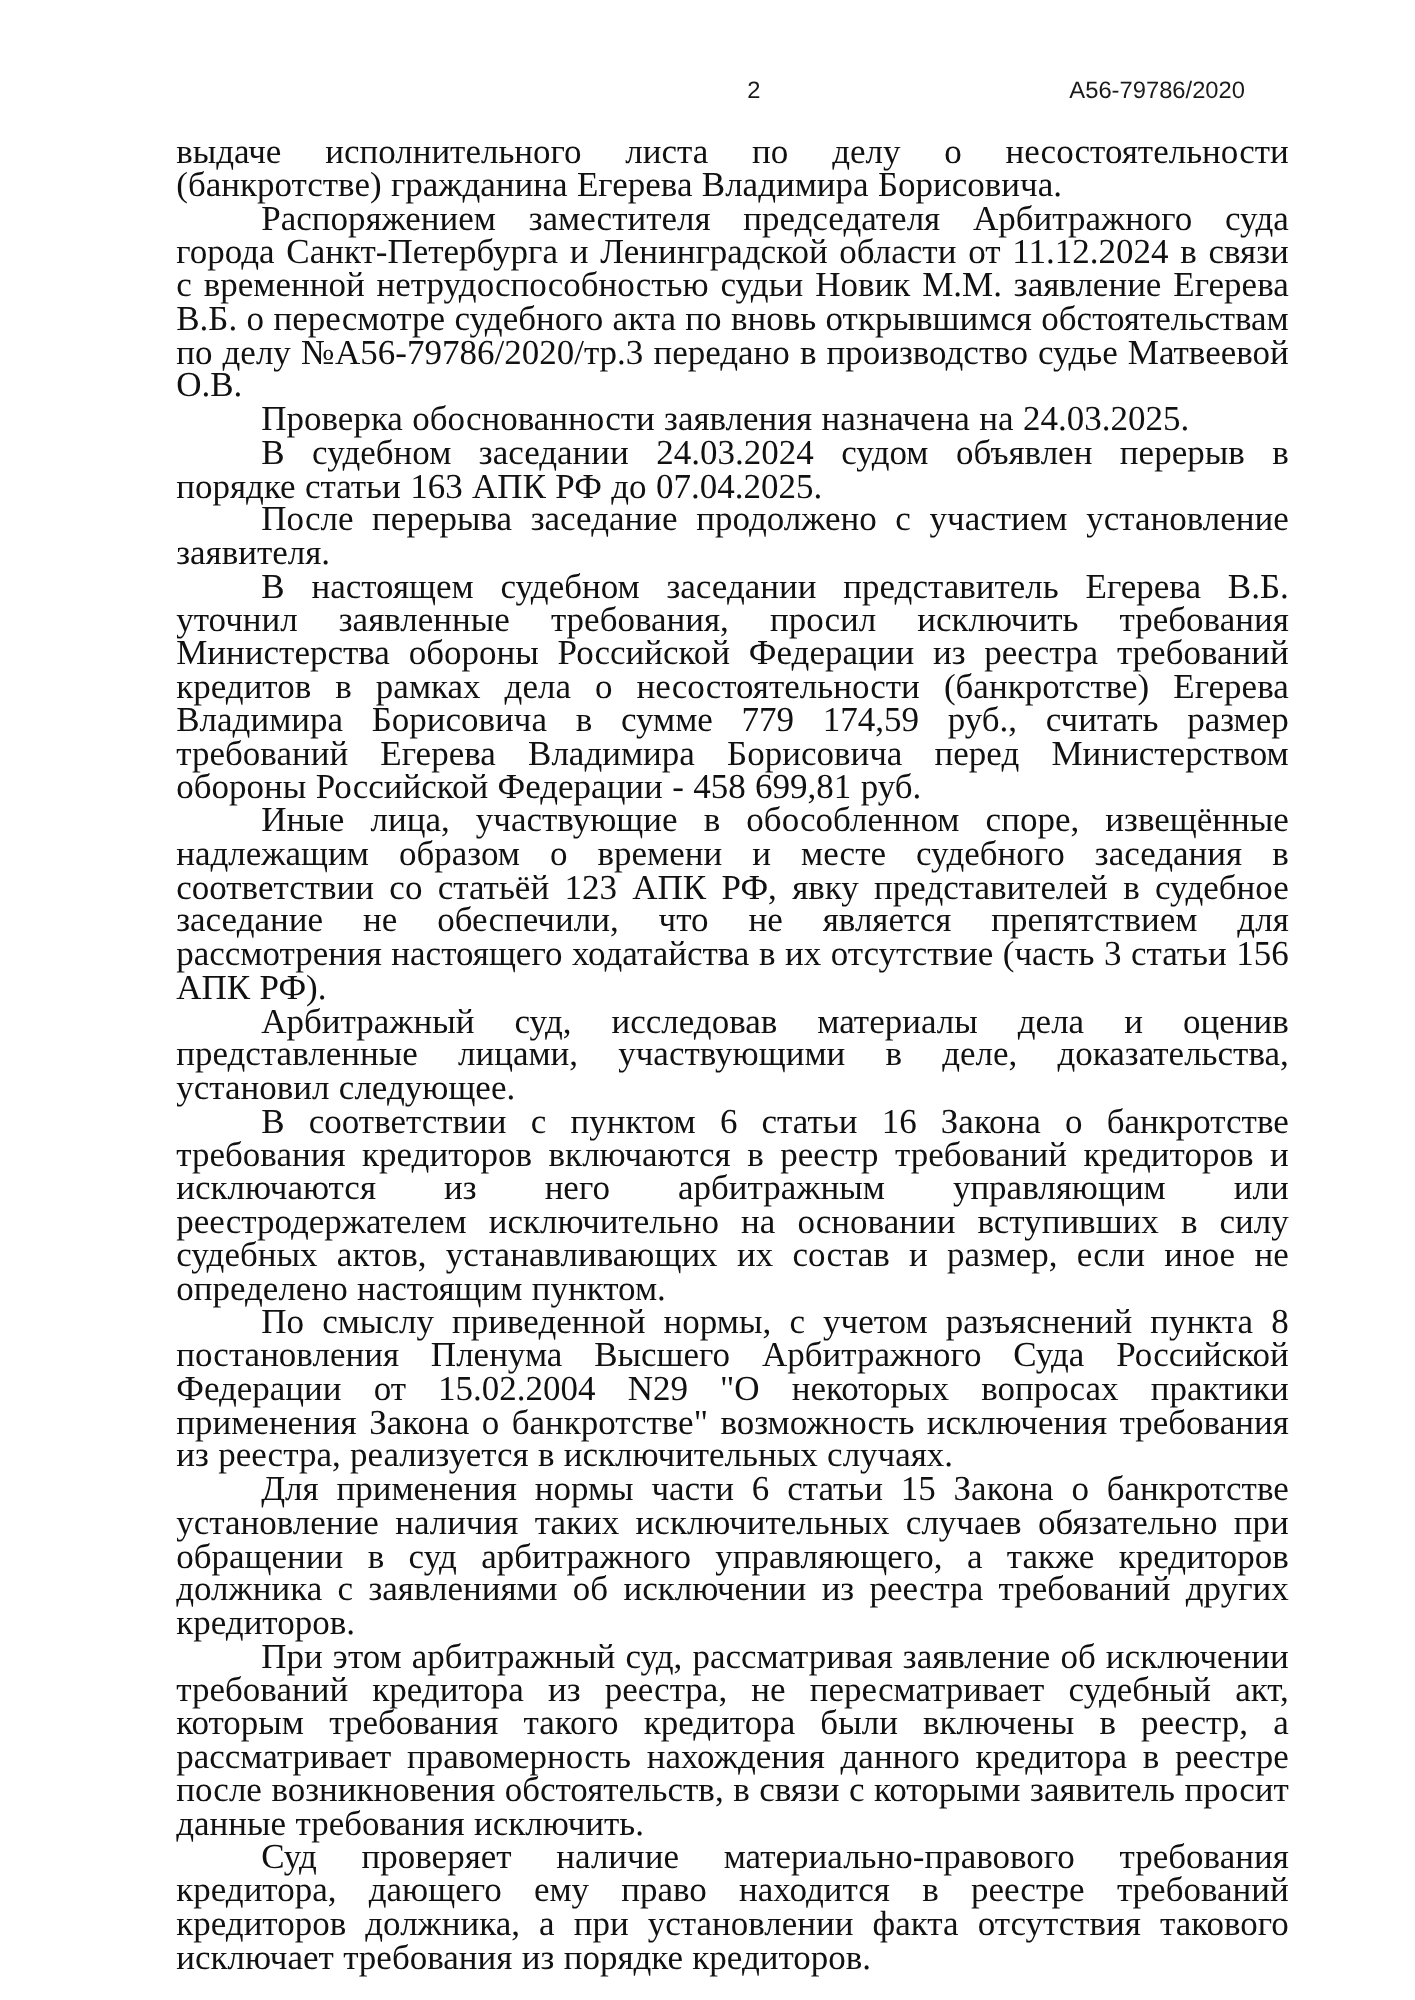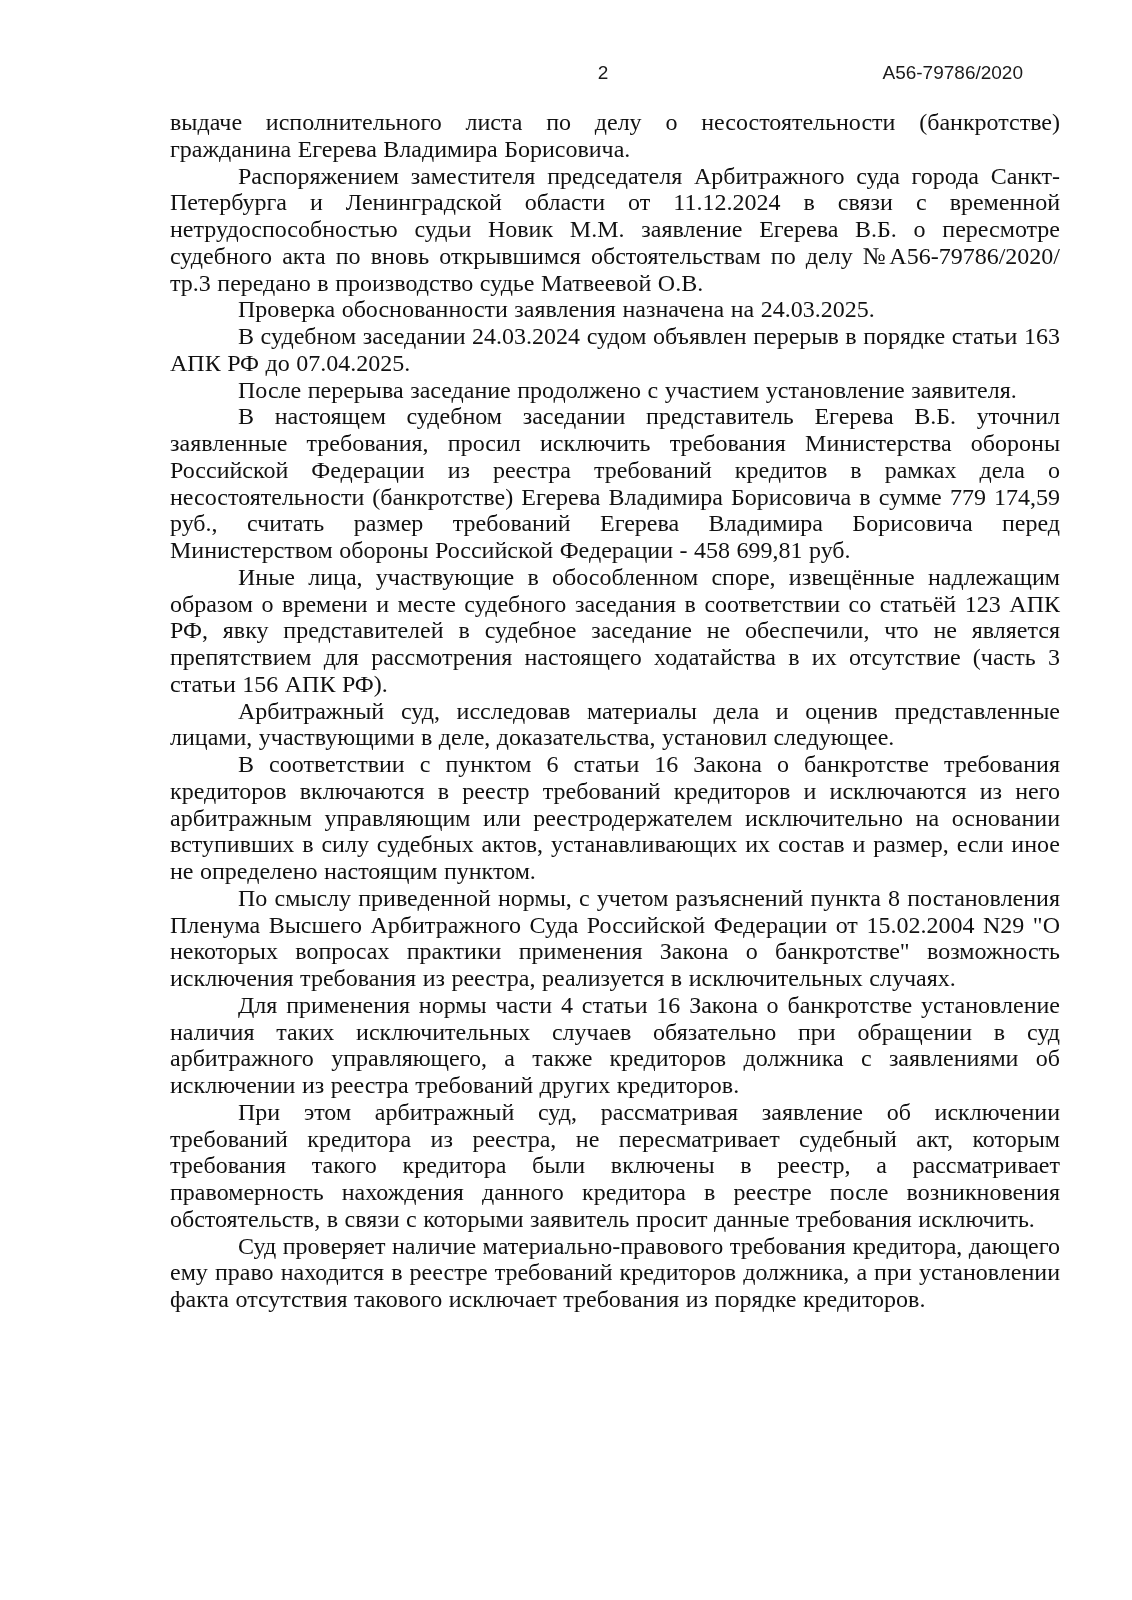--- a/index.html
+++ b/index.html
@@ -28,31 +28,31 @@
     color: #1a1a1a;
   }
   .page-number {
     position: absolute;
     left: 0;
     right: 0;
     text-align: center;
   }
   .case-number {
     position: absolute;
-    right: 25px;
+    right: 52px;
     top: 0;
     text-align: left;
     white-space: nowrap;
   }
   .body-text {
     position: absolute;
     top: 109px;
-    left: 170px;
+    left: 141px;
     width: 890px;
-    font-size: 24px;
+    font-size: 28px;
     line-height: 26.75px;
     text-align: justify;
   }
   .body-text p.para {
     margin: 0;
     padding: 0;
     text-align: justify;
     text-align-last: left;
     word-spacing: 0.5px;
   }
@@ -72,17 +72,17 @@
       <p class="para">выдаче исполнительного листа по делу о несостоятельности (банкротстве) гражданина Егерева Владимира Борисовича.</p>
       <p class="para indent">Распоряжением заместителя председателя Арбитражного суда города Санкт-Петербурга и Ленинградской области от 11.12.2024 в связи с временной нетрудоспособностью судьи Новик М.М. заявление Егерева В.Б. о пересмотре судебного акта по вновь открывшимся обстоятельствам по делу №А56-79786/2020/тр.3 передано в производство судье Матвеевой О.В.</p>
       <p class="para indent">Проверка обоснованности заявления назначена на 24.03.2025.</p>
       <p class="para indent">В судебном заседании 24.03.2024 судом объявлен перерыв в порядке статьи 163 АПК РФ до 07.04.2025.</p>
       <p class="para indent">После перерыва заседание продолжено с участием установление заявителя.</p>
       <p class="para indent">В настоящем судебном заседании представитель Егерева В.Б. уточнил заявленные требования, просил исключить требования Министерства обороны Российской Федерации из реестра требований кредитов в рамках дела о несостоятельности (банкротстве) Егерева Владимира Борисовича в сумме 779 174,59 руб., считать размер требований Егерева Владимира Борисовича перед Министерством обороны Российской Федерации - 458 699,81 руб.</p>
       <p class="para indent">Иные лица, участвующие в обособленном споре, извещённые надлежащим образом о времени и месте судебного заседания в соответствии со статьёй 123 АПК РФ, явку представителей в судебное заседание не обеспечили, что не является препятствием для рассмотрения настоящего ходатайства в их отсутствие (часть 3 статьи 156 АПК РФ).</p>
       <p class="para indent">Арбитражный суд, исследовав материалы дела и оценив представленные лицами, участвующими в деле, доказательства, установил следующее.</p>
       <p class="para indent">В соответствии с пунктом 6 статьи 16 Закона о банкротстве требования кредиторов включаются в реестр требований кредиторов и исключаются из него арбитражным управляющим или реестродержателем исключительно на основании вступивших в силу судебных актов, устанавливающих их состав и размер, если иное не определено настоящим пунктом.</p>
       <p class="para indent">По смыслу приведенной нормы, с учетом разъяснений пункта 8 постановления Пленума Высшего Арбитражного Суда Российской Федерации от 15.02.2004 N29 "О некоторых вопросах практики применения Закона о банкротстве" возможность исключения требования из реестра, реализуется в исключительных случаях.</p>
-      <p class="para indent">Для применения нормы части 4 статьи 16 Закона о банкротстве установление наличия таких исключительных случаев обязательно при обращении в суд арбитражного управляющего, а также кредиторов должника с заявлениями об исключении из реестра требований других кредиторов.</p>
+      <p class="para indent">Для применения нормы части 6 статьи 15 Закона о банкротстве установление наличия таких исключительных случаев обязательно при обращении в суд арбитражного управляющего, а также кредиторов должника с заявлениями об исключении из реестра требований других кредиторов.</p>
       <p class="para indent">При этом арбитражный суд, рассматривая заявление об исключении требований кредитора из реестра, не пересматривает судебный акт, которым требования такого кредитора были включены в реестр, а рассматривает правомерность нахождения данного кредитора в реестре после возникновения обстоятельств, в связи с которыми заявитель просит данные требования исключить.</p>
       <p class="para indent">Суд проверяет наличие материально-правового требования кредитора, дающего ему право находится в реестре требований кредиторов должника, а при установлении факта отсутствия такового исключает требования из порядке кредиторов.</p>
     </div>
 </div>
 
 </body></html>

